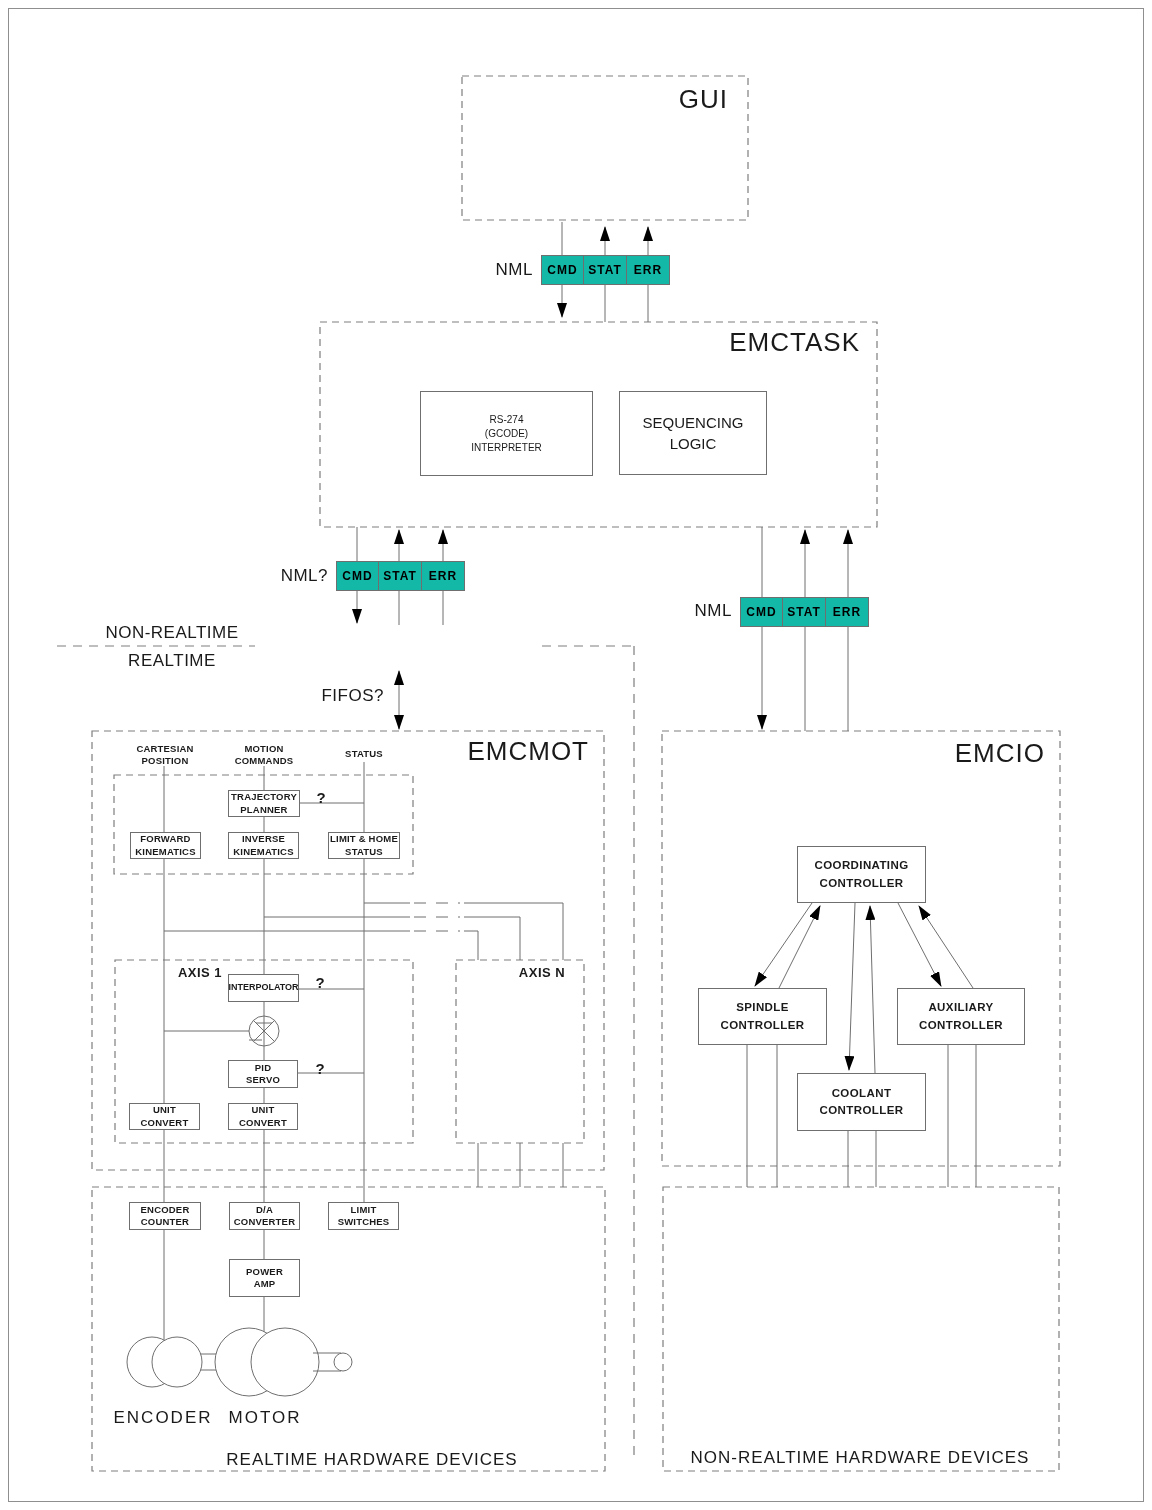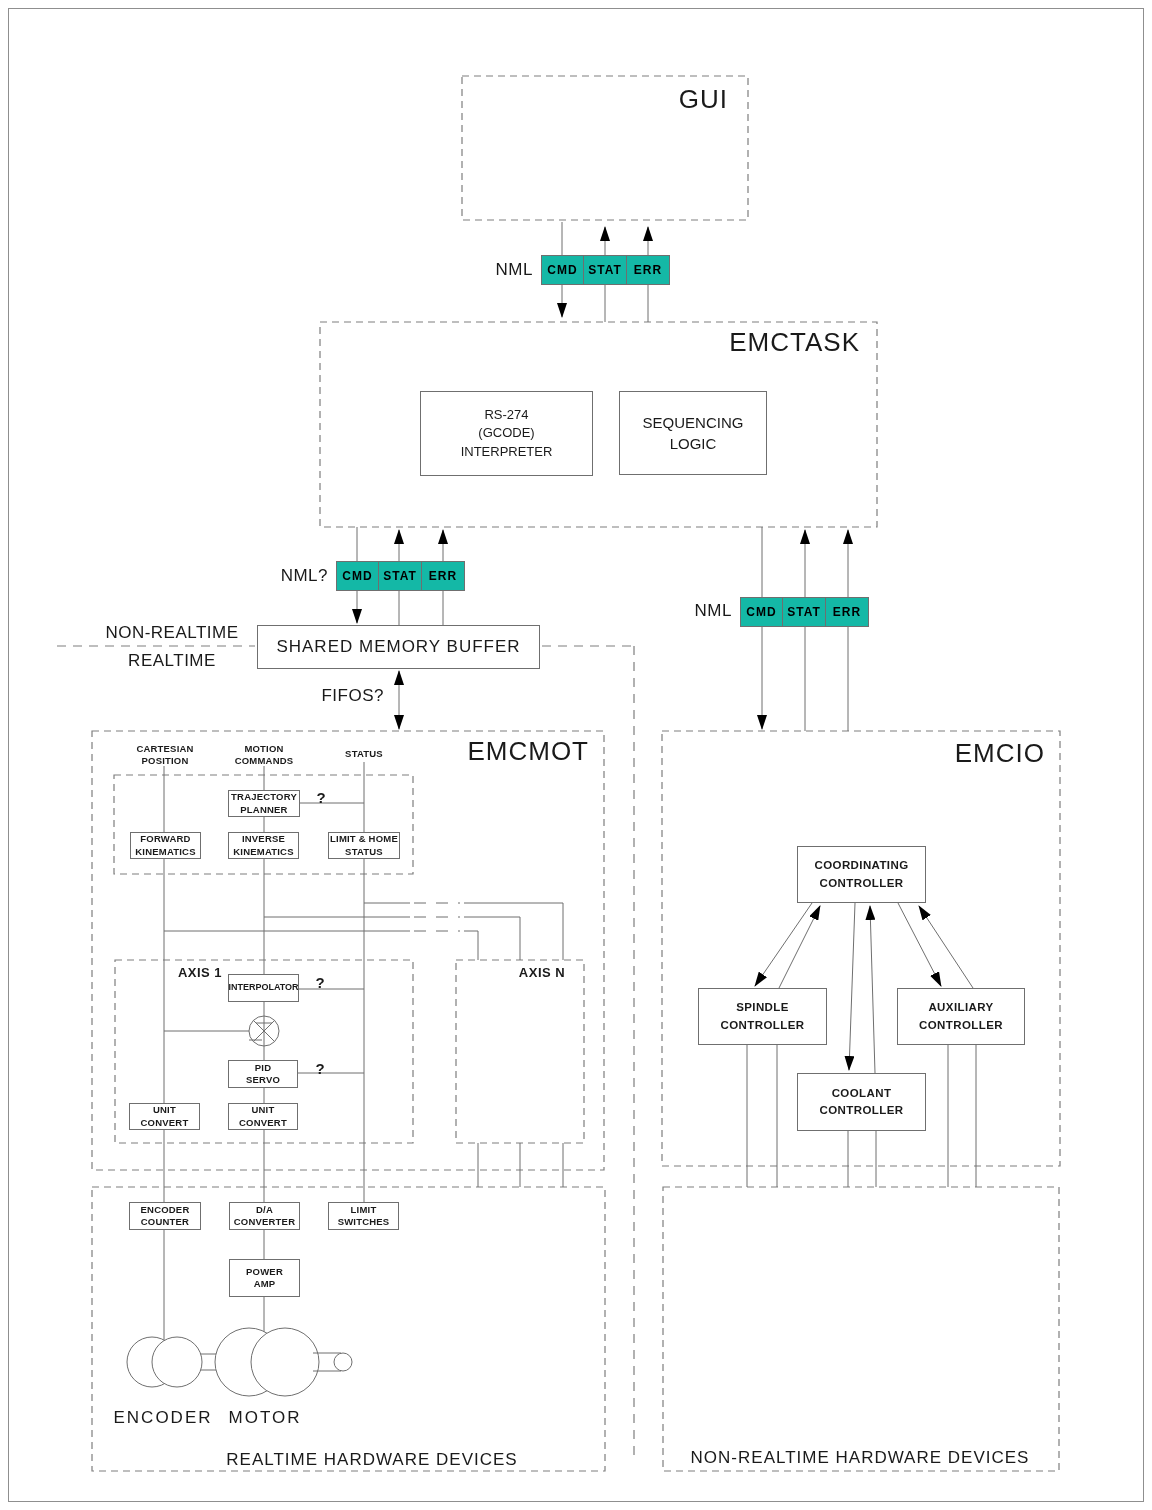--- a/index.html
+++ b/index.html
@@ -166,41 +166,40 @@
   <div class="abs t-big end" style="left:598px;top:86px;width:150px;height:26px;padding-right:20px">GUI</div>
 
   <div class="abs t-med end" style="left:453px;top:258px;width:80px;height:24px">NML</div>
   <div class="ports" style="left:541px;top:255px">
     <div class="port t-port">CMD</div>
     <div class="port t-port">STAT</div>
     <div class="port t-port">ERR</div>
   </div>
 
   <div class="abs t-big end" style="left:677px;top:329px;width:200px;height:26px;padding-right:17px">EMCTASK</div>
-  <div class="abs bx" style="left:420px;top:391px;width:173px;height:85px;font-size:13px;line-height:1.4">RS-274
+  <div class="abs bx" style="left:420px;top:391px;width:173px;height:85px;font-size:10px;line-height:1.4">RS-274
 (GCODE)
 INTERPRETER</div>
   <div class="abs bx" style="left:619px;top:391px;width:148px;height:84px;font-size:15px;line-height:1.4">SEQUENCING
 LOGIC</div>
 
   <div class="abs t-med end" style="left:248px;top:565px;width:80px;height:22px">NML?</div>
   <div class="ports" style="left:336px;top:561px">
     <div class="port t-port">CMD</div>
     <div class="port t-port">STAT</div>
     <div class="port t-port">ERR</div>
   </div>
 
   <div class="abs t-med end" style="left:652px;top:600px;width:80px;height:22px">NML</div>
   <div class="ports" style="left:740px;top:597px">
     <div class="port t-port">CMD</div>
     <div class="port t-port">STAT</div>
     <div class="port t-port">ERR</div>
   </div>
 
-  <div class="abs bx t-med" style="left:257px;top:625px;width:283px;height:44px;letter-spacing:1px">SHARED MEMORY BUFFER</div>
 
   <div class="abs t-med" style="left:102px;top:622px;width:140px;height:22px">NON-REALTIME</div>
   <div class="abs t-med" style="left:102px;top:650px;width:140px;height:22px">REALTIME</div>
 
   <div class="abs t-med end" style="left:304px;top:686px;width:80px;height:20px">FIFOS?</div>
 
   <div class="abs t-big end" style="left:402px;top:738px;width:200px;height:26px;padding-right:13px">EMCMOT</div>
   <div class="abs t-sm" style="left:130px;top:742px;width:70px;height:26px">CARTESIAN
 POSITION</div>
   <div class="abs t-sm" style="left:229px;top:742px;width:70px;height:26px">MOTION

